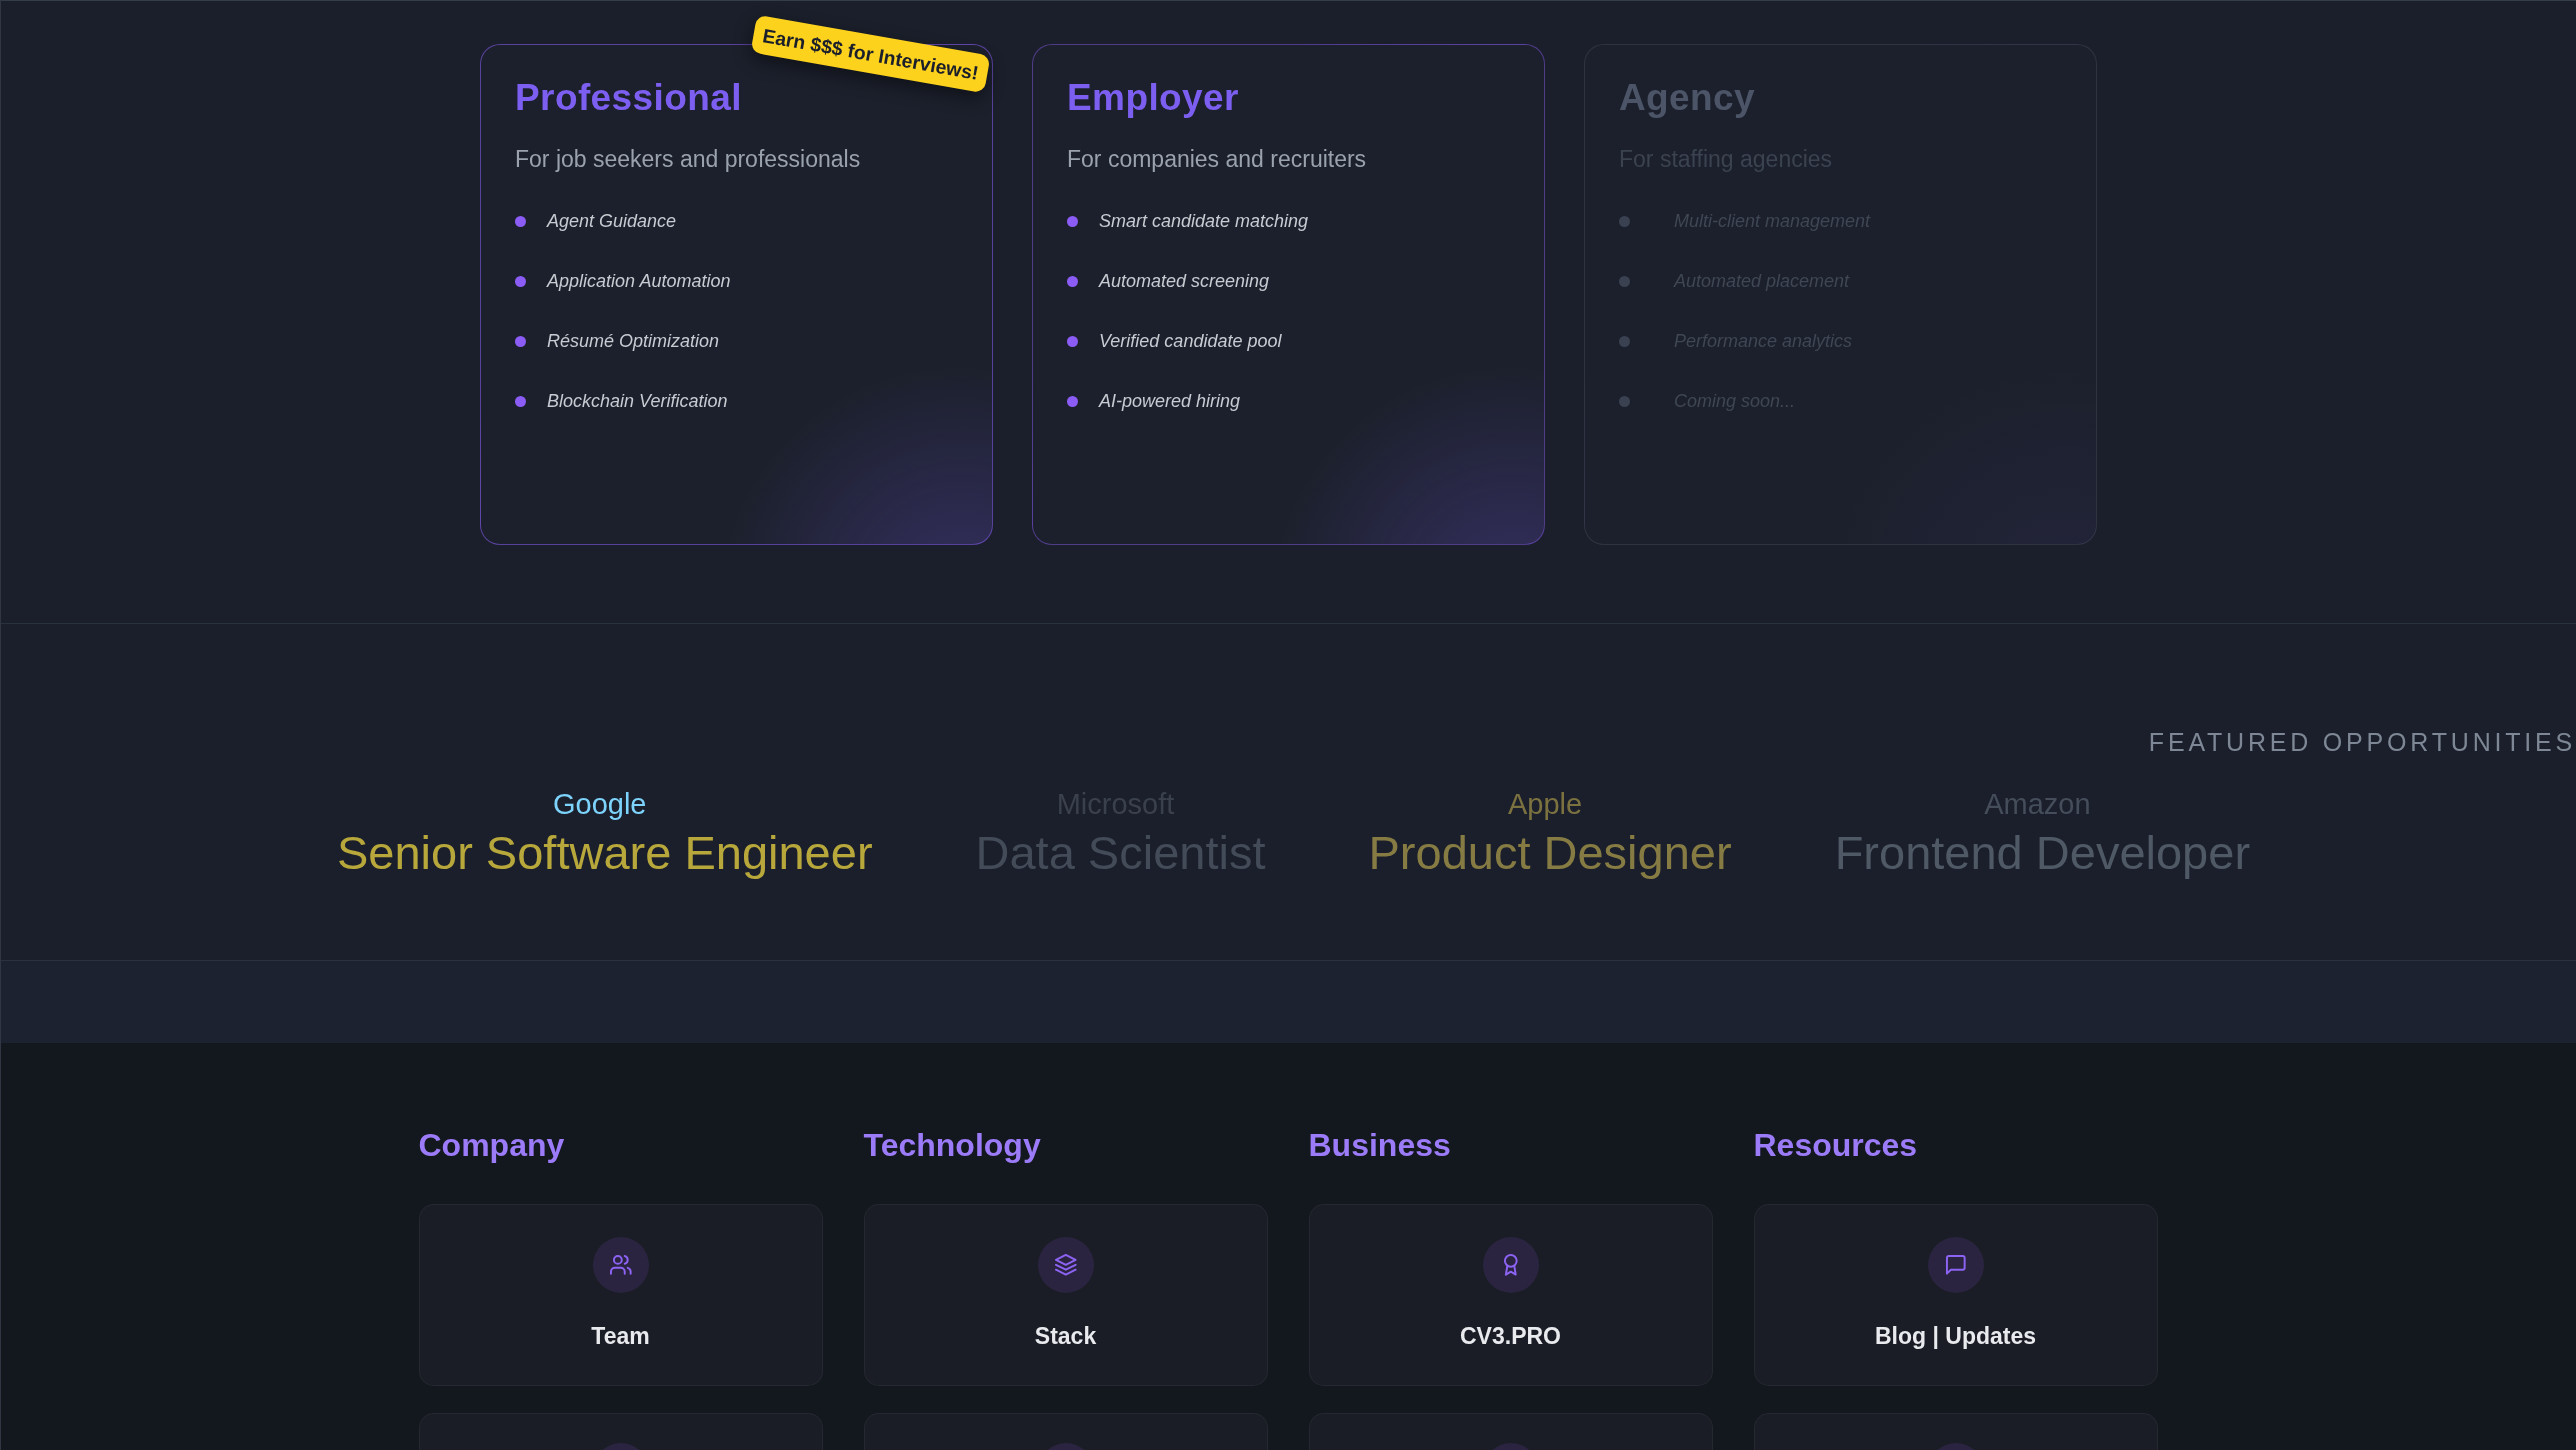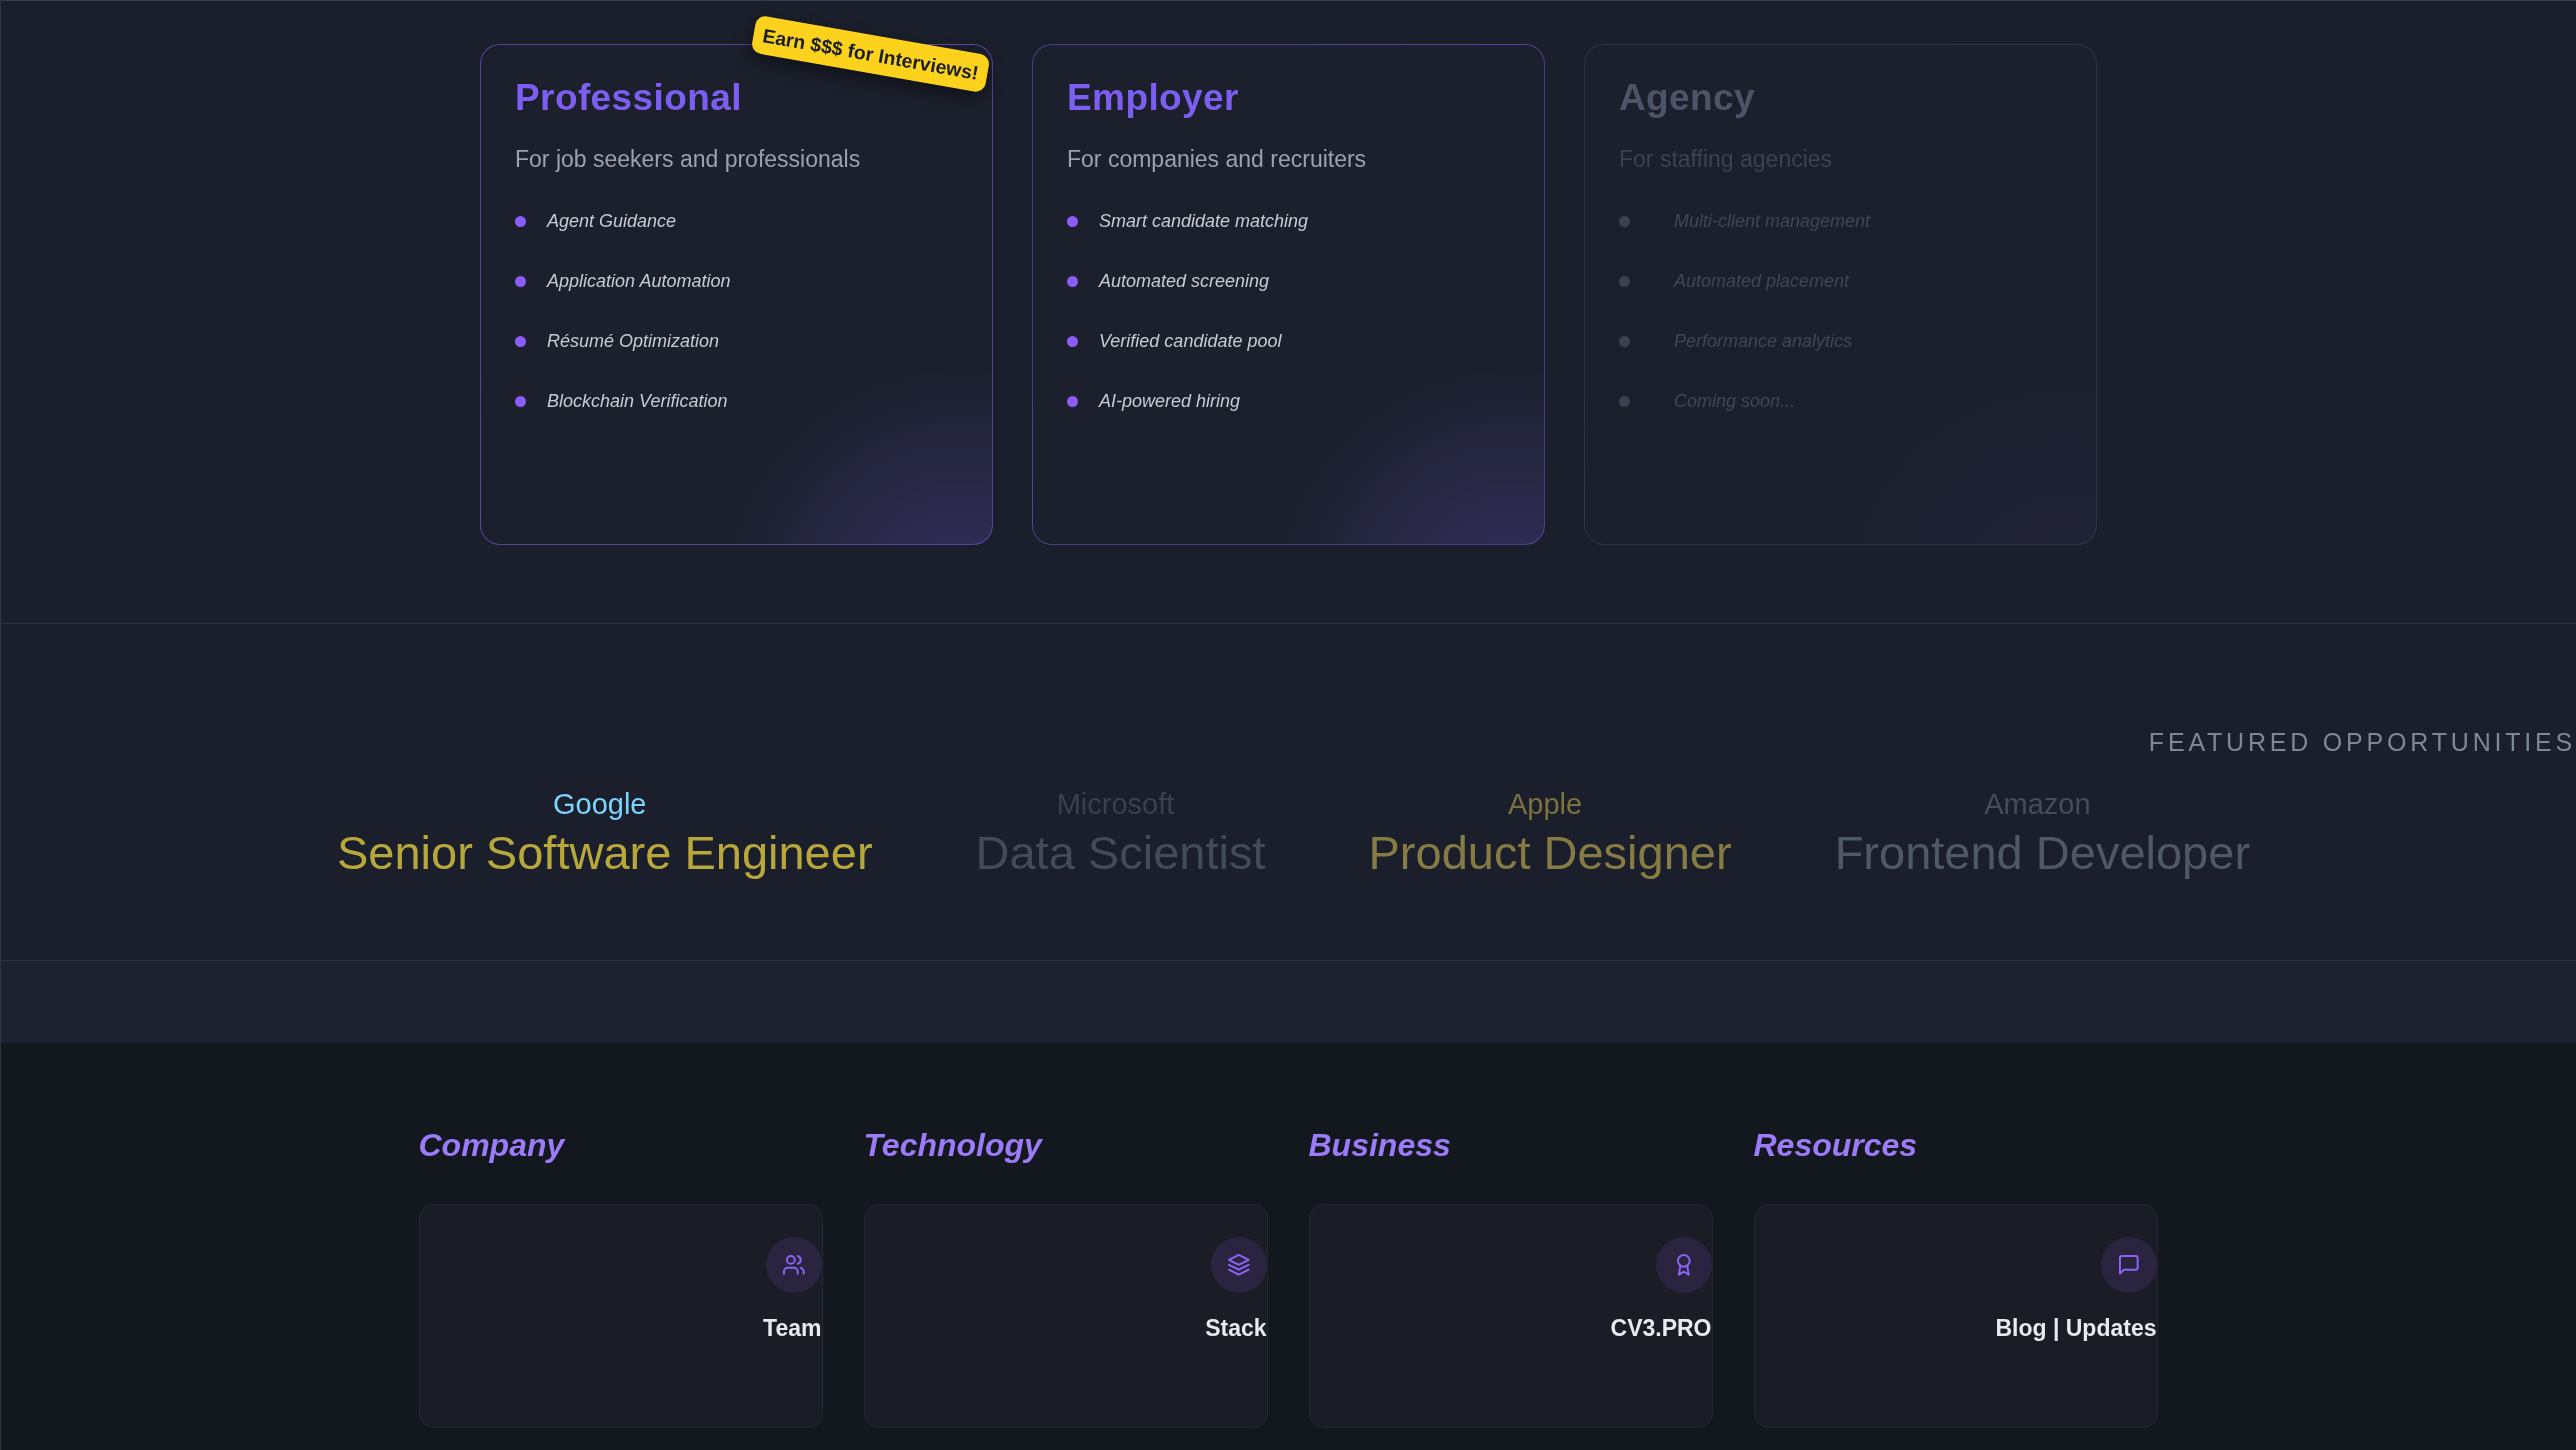--- a/index.html
+++ b/index.html
@@ -88,28 +88,28 @@
   footer {
     height: 408px; background: var(--footer-bg, #13171e);
     padding-top: 84px; overflow: hidden;
   }
   .footer-grid {
     width: 1740px; margin: 0 auto;
     display: grid; grid-template-columns: repeat(4, 404px); gap: 41px;
   }
   .footer-header {
     margin: 0 0 40px; font-size: 32px; font-weight: bold;
-    color: var(--accent-light, #9b7bf7); line-height: 37px; font-style: italic;
+    color: var(--accent-light, #9b7bf7); line-height: 37px;
   }
   .footer-card {
-    height: 224px; border-radius: 15px;
+    height: 182px; border-radius: 15px;
     background: var(--footer-card-bg, #1a1d25);
     border: 0.8px solid rgba(255,255,255,.05);
-    display: flex; flex-direction: column; align-items: flex-end;
-    padding-top: 32px; cursor: pointer;
+    display: flex; flex-direction: column; align-items: center;
+    padding-top: 32px; cursor: pointer; gap: 8px;
   }
   .footer-card.partial { margin-top: 27px; padding-top: 29px; }
   .icon-circle {
     width: 56px; height: 56px; border-radius: 50%;
     background: var(--icon-circle-bg, #2a2440);
     display: flex; align-items: center; justify-content: center;
     color: #8d63f3; flex: none;
   }
   .icon-circle svg { width: 23.6px; height: 23.6px; }
   .footer-card-label {

